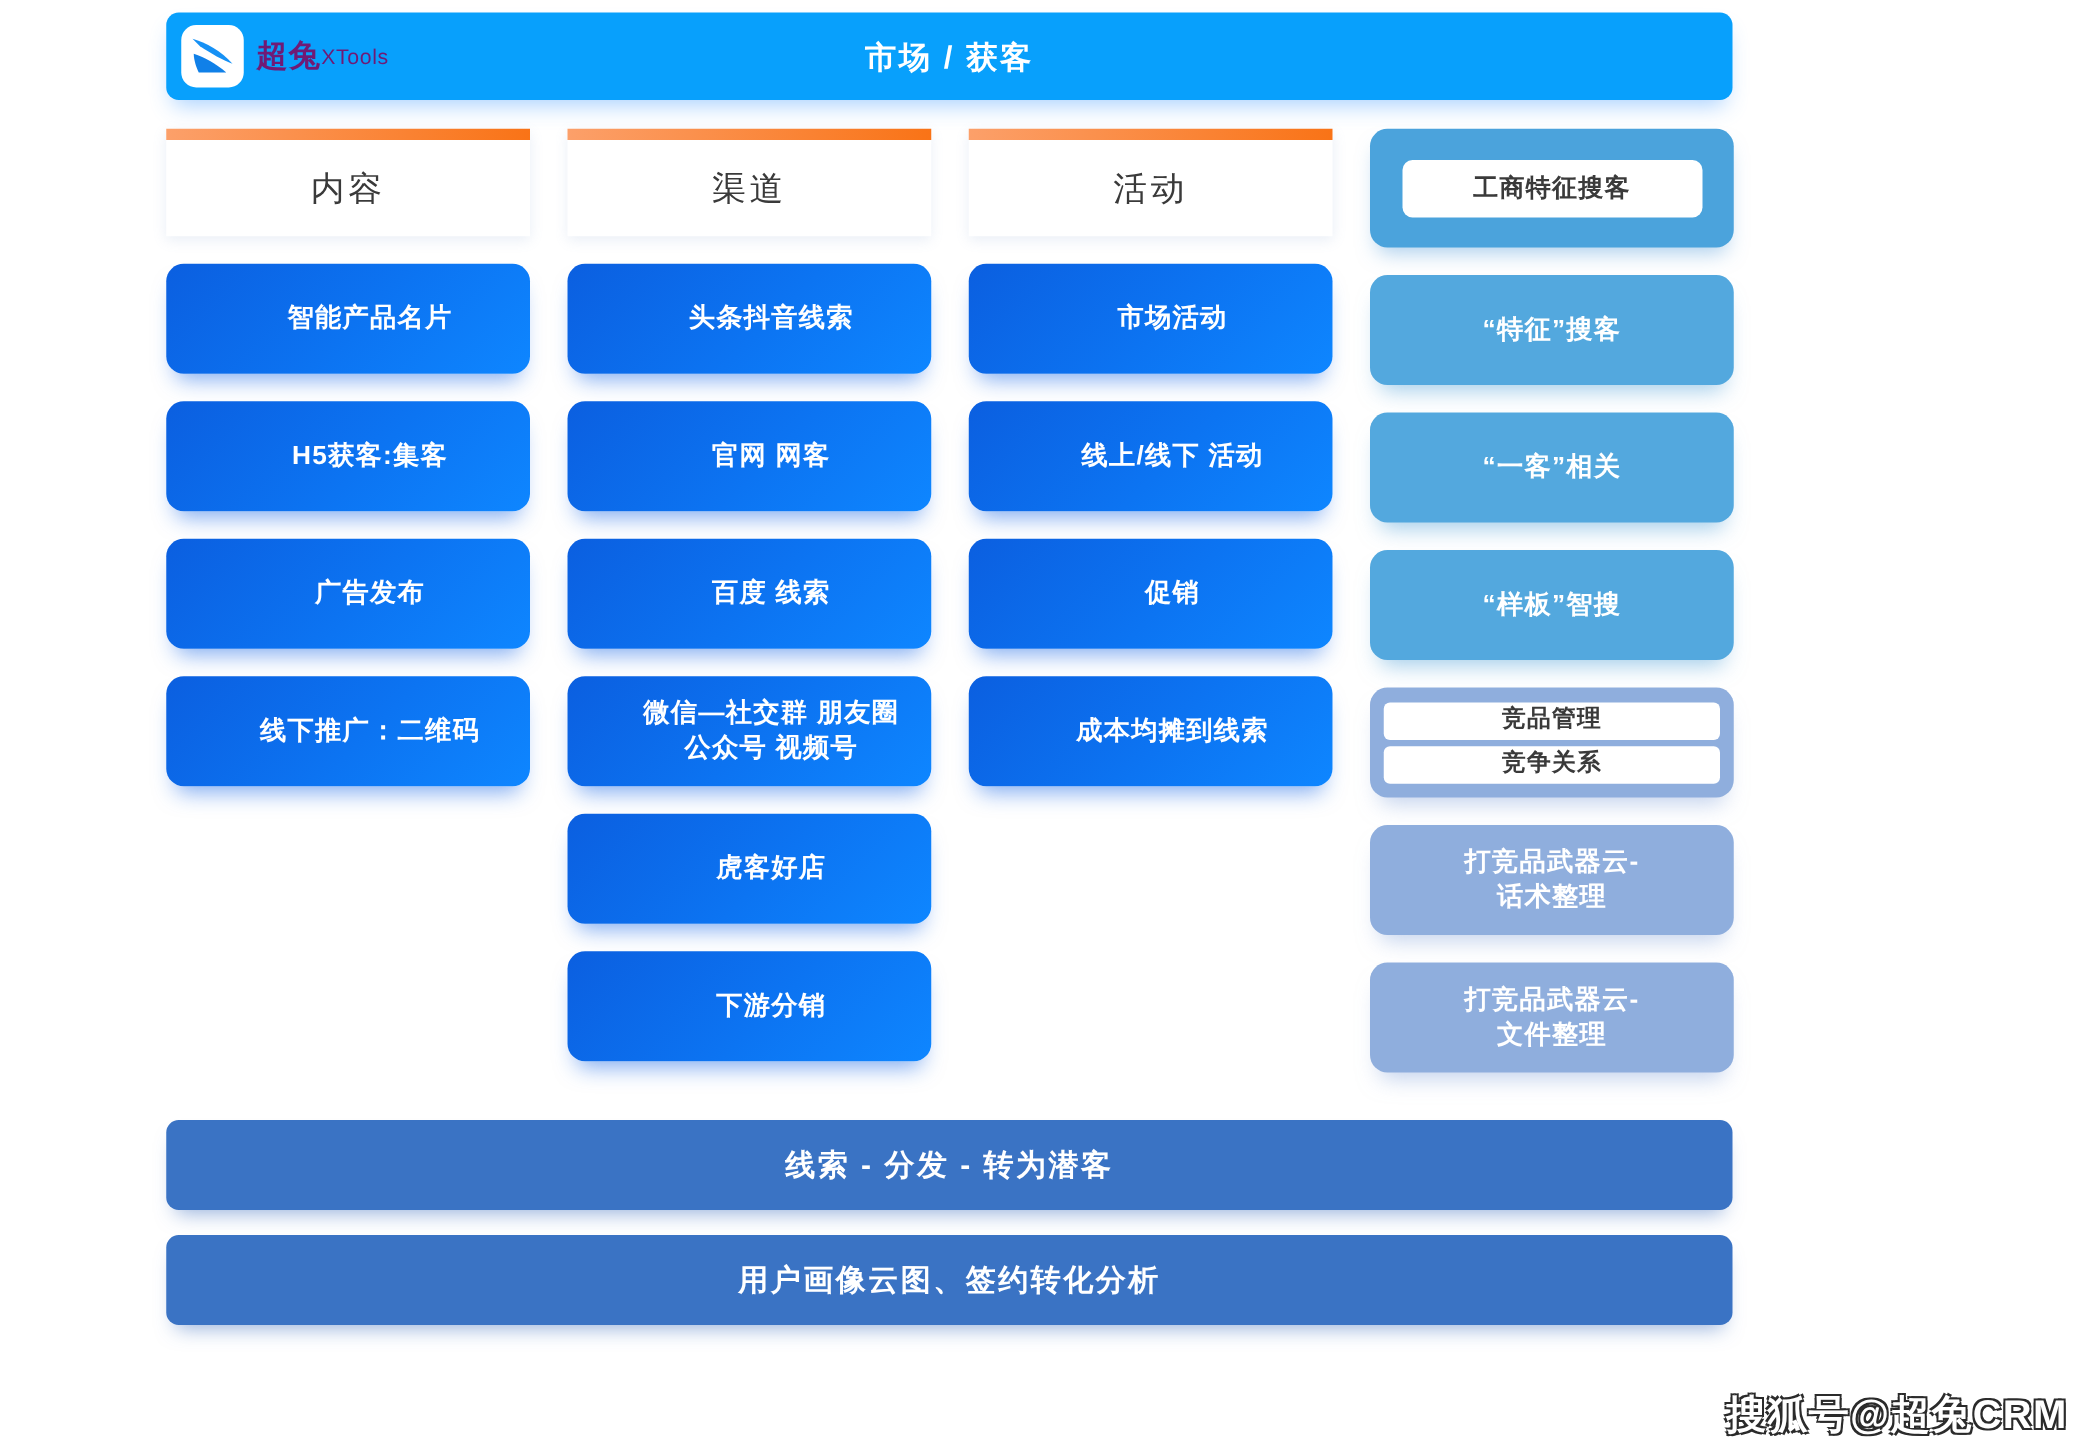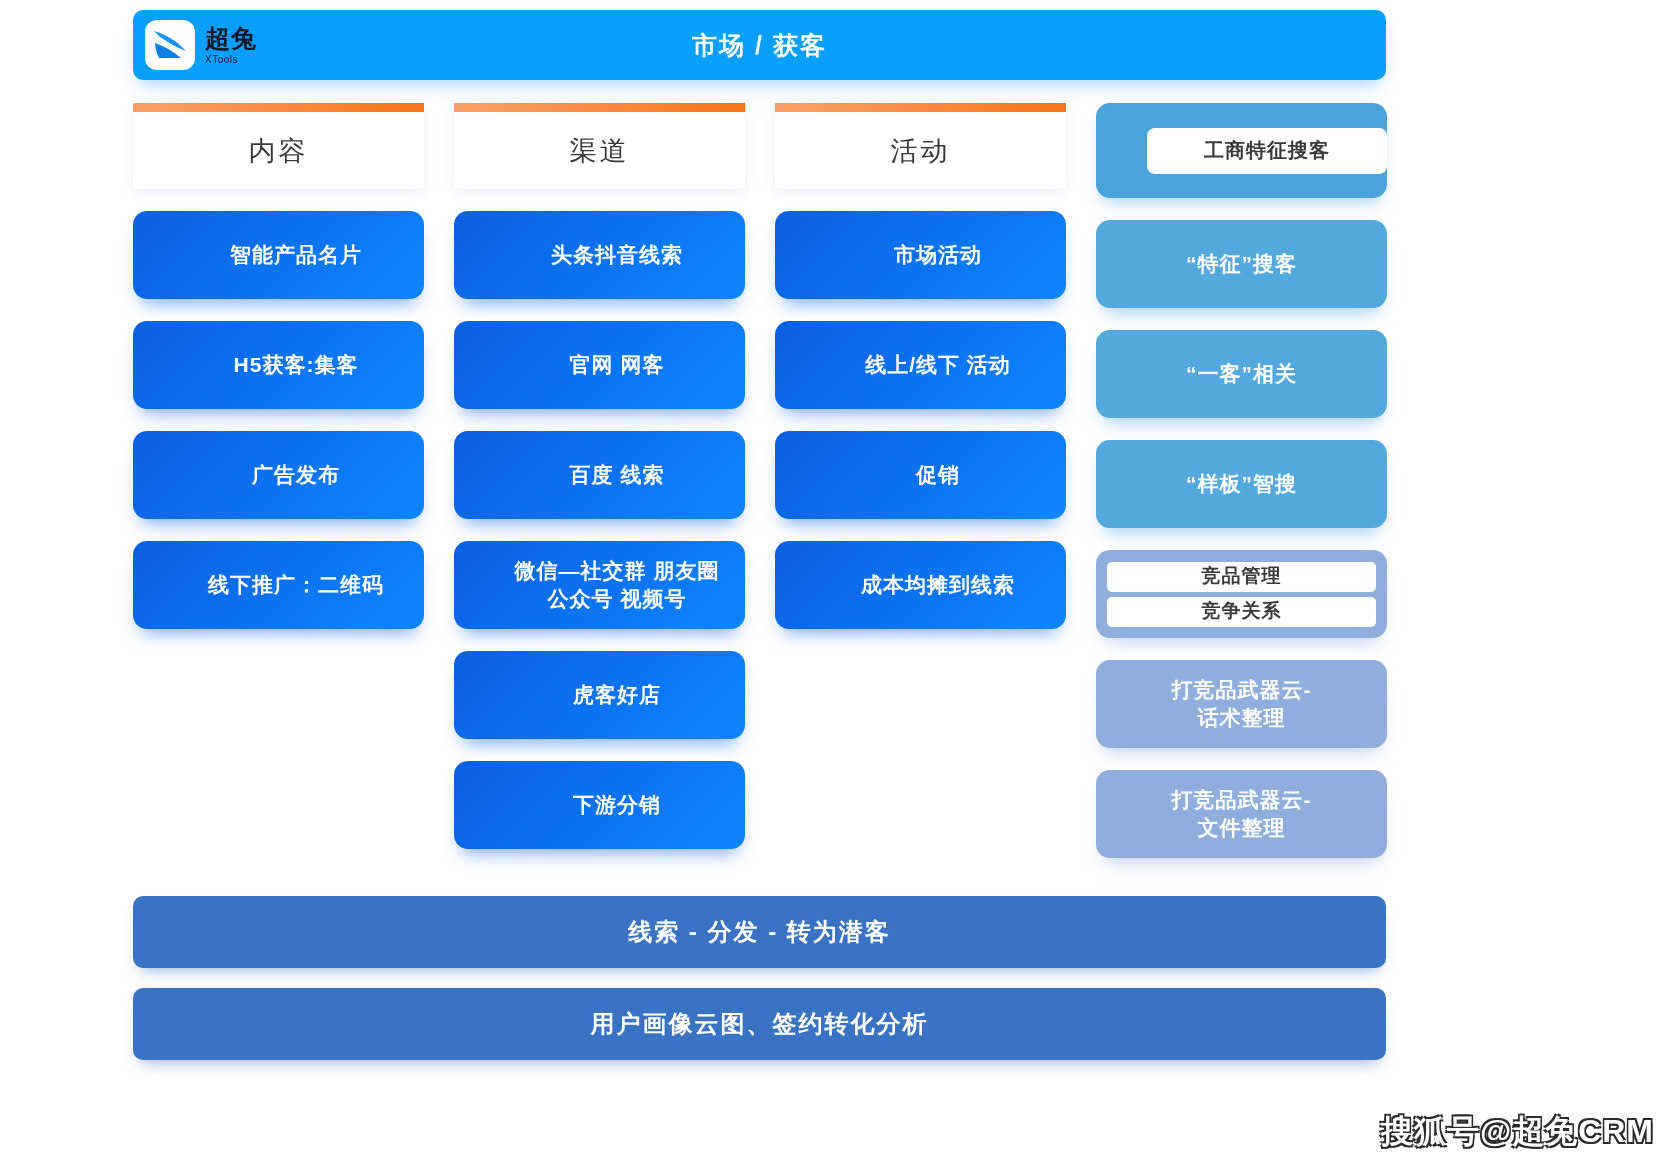--- a/index.html
+++ b/index.html
@@ -29,23 +29,23 @@
   .brand{
     display:flex; align-items:center;
     margin-left:12px;
     gap:10px;
   }
   .brand-mark{
     width:50px;height:50px;border-radius:12px;background:#ffffff;
     position:relative;overflow:hidden;flex:none;
   }
   .brand-mark svg{position:absolute;left:6px;top:7px;}
-  .brand-text{display:flex;flex-direction:column;line-height:1;color:#0f172a;}
+  .brand-text{display:flex;flex-direction:row;line-height:1;color:#701a75;}
   .brand-cn{font-size:25px;font-weight:700;letter-spacing:1px;}
-  .brand-en{font-size:10px;margin-top:4px;letter-spacing:.5px;}
+  .brand-en{font-size:17px;margin-top:4px;letter-spacing:.5px;}
   .topbar-title{
     position:absolute; left:0; right:0; top:0; bottom:0;
     display:flex;align-items:center;justify-content:center;
     color:#ffffff;font-size:25px;font-weight:700;letter-spacing:2px;
     pointer-events:none;
   }
 
   
   .columns{
     display:grid;
@@ -65,21 +65,21 @@
     display:flex;align-items:center;justify-content:center;
     color:#3a3a3a;font-size:27px;font-weight:400;letter-spacing:3px;
     box-sizing:border-box;
   }
   
   .colhead4{
     height:95px;
     background:#4BA3DC;
     border-radius:14px;
     box-shadow:0 10px 16px -6px rgba(90,160,220,.5);
-    display:flex;align-items:center;justify-content:flex-end;
+    display:flex;align-items:center;justify-content:center;
     box-sizing:border-box;
   }
   .colhead4 .inner{
     background:#fff;border-radius:8px;
     width:240px;height:46px;
     display:flex;align-items:center;justify-content:center;
     color:#3a3a3a;font-size:20px;font-weight:700;letter-spacing:1px;
   }
 
   

